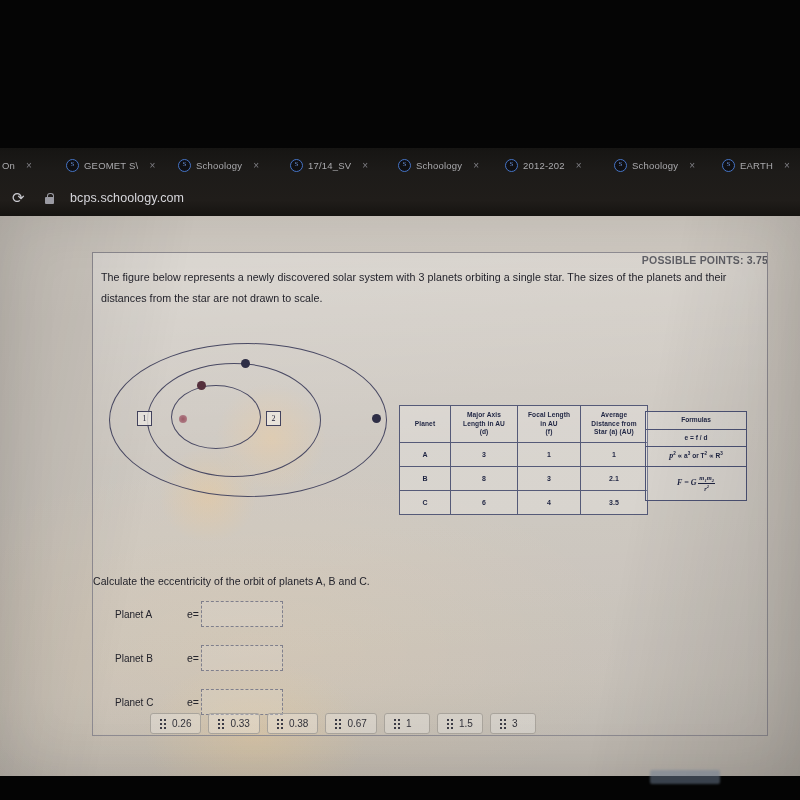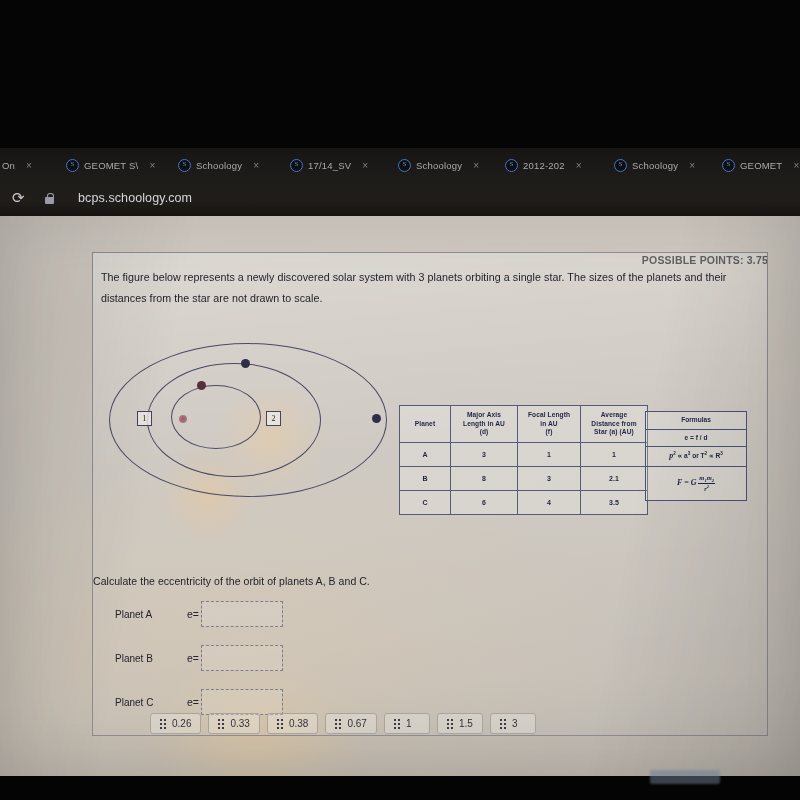--- a/index.html
+++ b/index.html
@@ -40,21 +40,21 @@
   .tab .tclose{color:#8a8a90;font-size:10px;margin-left:6px;}
 
   .urlrow{position:absolute;left:0;top:33px;width:800px;height:34px;display:flex;align-items:center;}
   .reload{
     margin-left:12px;width:15px;height:15px;color:#c9c9cf;font-size:15px;line-height:15px;
     font-family:"DejaVu Sans",sans-serif;
   }
   .lock{margin-left:18px;width:9px;height:11px;position:relative;}
   .lock .body{position:absolute;left:0;bottom:0;width:9px;height:7px;background:#9a9aa2;border-radius:1px;}
   .lock .shackle{position:absolute;left:2px;top:0;width:5px;height:5px;border:1.4px solid #9a9aa2;border-bottom:none;border-radius:3px 3px 0 0;}
-  .urltext{margin-left:24px;color:#d6d6db;font-size:12.5px;letter-spacing:.1px;}
+  .urltext{margin-left:16px;color:#d6d6db;font-size:12.5px;letter-spacing:.1px;}
   .urlghost{
     margin-left:10px;color:#1b2550;font-size:9px;
     filter:blur(1.1px);opacity:.85;white-space:nowrap;overflow:hidden;
   }
 
   
   .page{
     position:absolute;left:0;top:216px;width:800px;height:560px;
     background:
       radial-gradient(620px 300px at 250px 430px, rgba(255,214,150,.16), rgba(255,214,150,0) 62%),
@@ -210,21 +210,21 @@
         <span class="tlabel">2012-202</span>
         <span class="tclose">×</span>
       </div>
       <div class="tab" style="left:614px;">
         <span class="favicon">S</span>
         <span class="tlabel">Schoology</span>
         <span class="tclose">×</span>
       </div>
       <div class="tab" style="left:722px;">
         <span class="favicon">S</span>
-        <span class="tlabel">GEOMET</span>
+        <span class="tlabel">EARTH</span>
         <span class="tclose">×</span>
       </div>
     </div>
 
     <div class="urlrow">
       <span class="reload">⟳</span>
       <span class="lock">
         <span class="shackle"></span>
           <span class="body"></span>
       </span>

